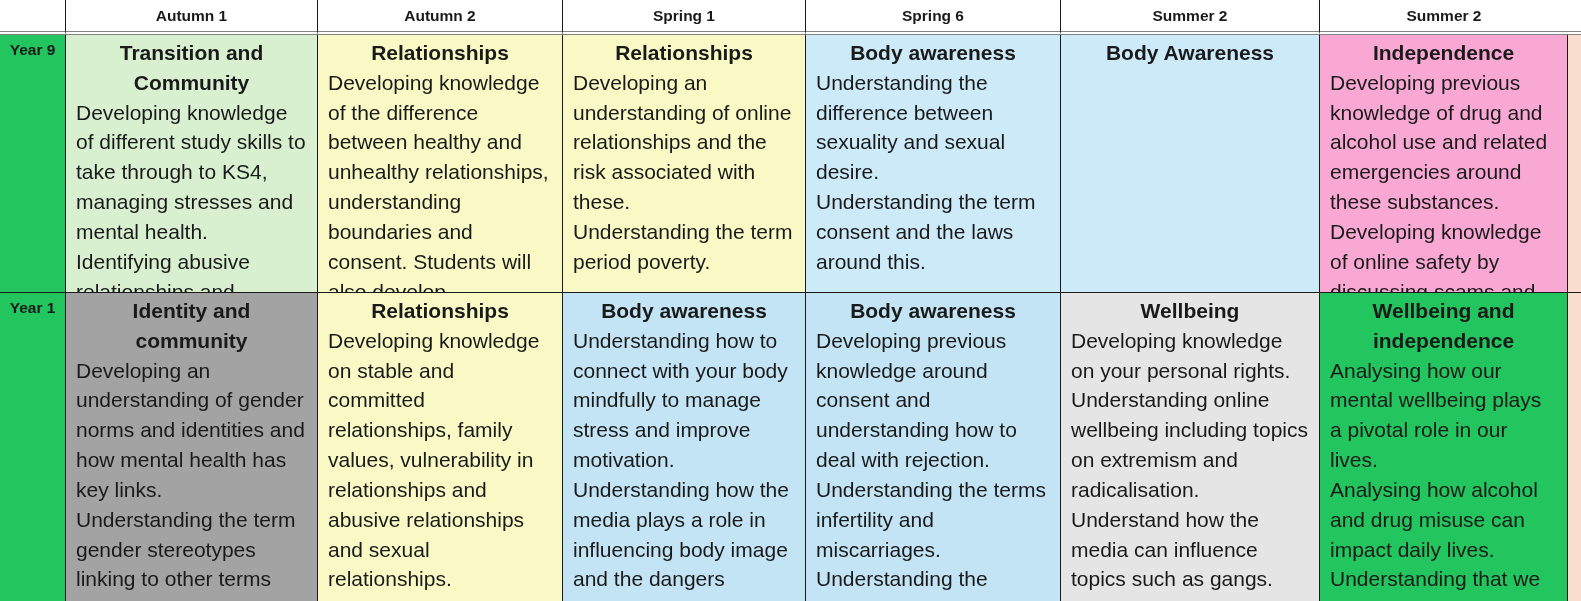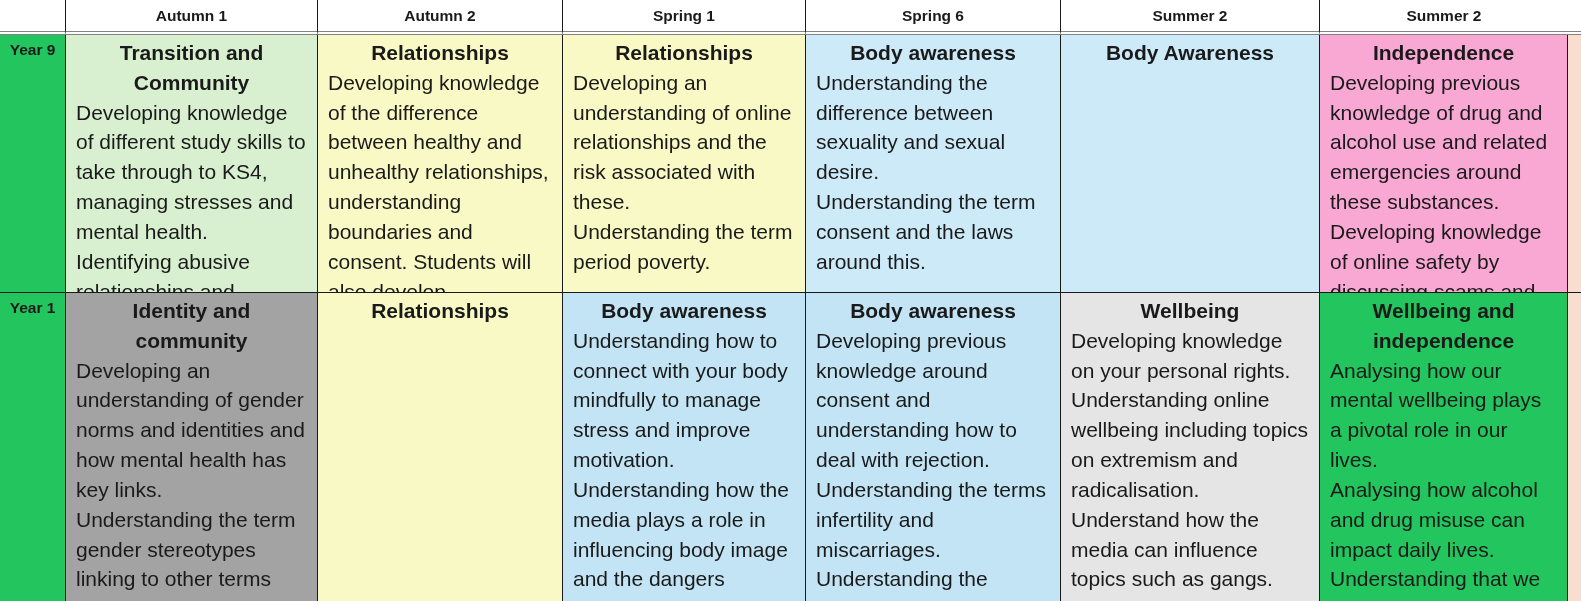--- a/index.html
+++ b/index.html
@@ -86,20 +86,21 @@
   <div class="cell strip r1" style="background-color: rgb(249, 222, 208);"></div>
 
   <div class="label">Year 1</div>
   <div class="cell" style="background-color: #a3a3a3;">
     <div class="ct">Identity and community</div>
     <div class="cb">Developing an understanding of gender norms and identities and how mental health has key links.
 Understanding the term gender stereotypes linking to other terms such as, power dynamics, bereavement and grief.</div>
   </div>
   <div class="cell" style="background-color: rgb(249, 249, 197);">
     <div class="ct">Relationships</div>
+    <div class="cb">Developing knowledge on stable and committed relationships, family values, vulnerability in relationships and abusive relationships and sexual relationships.</div>
   </div>
   <div class="cell" style="background-color: rgb(194, 228, 244);">
     <div class="ct">Body awareness</div>
     <div class="cb">Understanding how to connect with your body mindfully to manage stress and improve motivation.
 Understanding how the media plays a role in influencing body image and the dangers around this.</div>
   </div>
   <div class="cell" style="background-color: rgb(194, 228, 244);">
     <div class="ct">Body awareness</div>
     <div class="cb">Developing previous knowledge around consent and understanding how to deal with rejection.
 Understanding the terms infertility and miscarriages.

